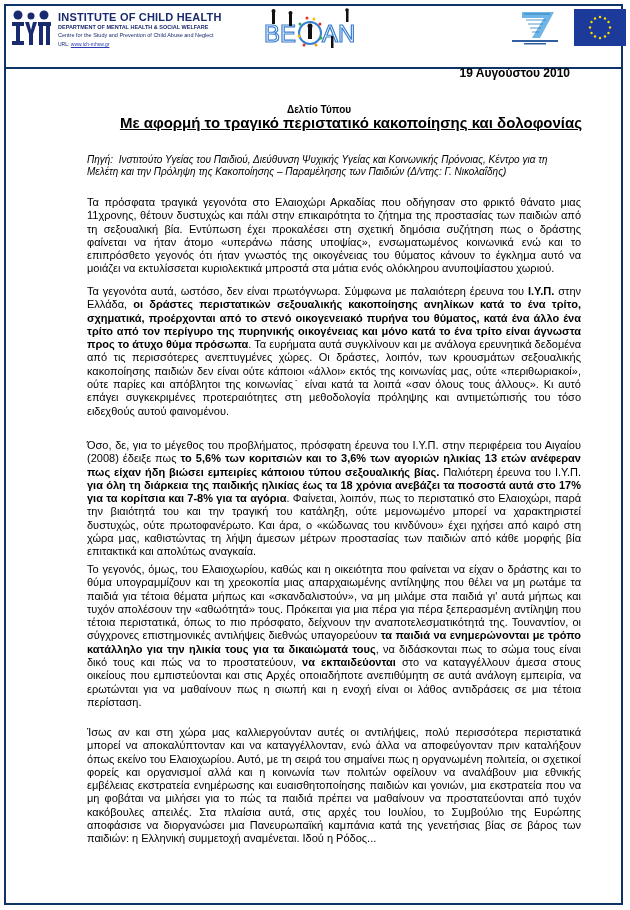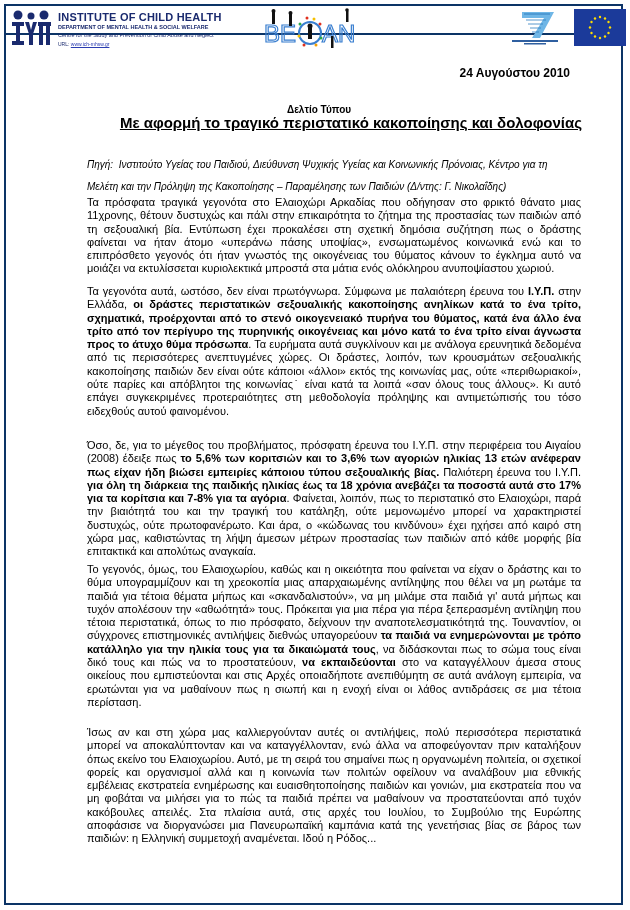--- a/index.html
+++ b/index.html
@@ -1,31 +1,31 @@
 <!DOCTYPE html>
 <html><head>
 <meta charset="utf-8">
 <style>
   html, body { margin:0; padding:0; background:#ffffff; }
   body { width:630px; height:910px; position:relative; overflow:hidden; font-family:"Liberation Sans", sans-serif; color:#000; }
   .frame { position:absolute; left:4px; top:4px; width:619px; height:901px; border:2px solid #0c3466; box-sizing:border-box; }
-  .header { position:absolute; left:4px; top:4px; width:619px; height:31px; border-bottom:2px solid #0c3466; box-sizing:border-box; }
+  .header { position:absolute; left:4px; top:4px; width:619px; height:65px; border-bottom:2px solid #0c3466; box-sizing:border-box; }
   .ich-logo { position:absolute; left:6px; top:6px; width:42px; height:36px; }
   .ich-text { position:absolute; left:54px; top:8px; line-height:1; }
   .ich-title { font-size:11px; font-weight:bold; color:#1a2a6e; letter-spacing:0.2px; }
   .ich-sub { font-size:5.5px; font-weight:bold; color:#1a2a6e; margin-top:2px; }
   .ich-url { font-size:5px; color:#1a2a6e; margin-top:4px; }
   .ich-url span { text-decoration:underline; color:#2a3cb0; }
   .becan { position:absolute; left:258px; top:4px; width:100px; height:42px; }
   .fp7 { position:absolute; left:506px; top:6px; width:50px; height:38px; }
   .eu-flag { position:absolute; left:570px; top:5px; width:52px; height:37px; background:#1b3a9a; }
   .date { position:absolute; right:60px; top:66px; font-size:12px; font-weight:bold; }
   .doc-type { position:absolute; left:4px; width:630px; top:104px; text-align:center; font-size:10px; font-weight:bold; }
   .title { position:absolute; left:0; width:630px; top:114px; text-align:center; font-size:15px; font-weight:bold; text-decoration:underline; line-height:18px;padding-left:36px; }
-  .source { position:absolute; left:87px; width:494px; top:154px; font-size:10px; font-style:italic; line-height:22px; }
+  .source { position:absolute; left:87px; width:494px; top:154px; font-size:10px; font-style:italic; line-height:12px; }
   .para { position:absolute; left:87px; width:494px; font-size:11px; line-height:13.3px; text-align:justify; }
   .para b { font-weight:bold; }
 </style>
 </head>
 <body>
 
 <div class="frame"></div>
 
 <div class="header">
   <svg class="ich-logo" viewBox="0 0 42 36">
@@ -91,21 +91,21 @@
           <circle cx="21" cy="27.5" r="1.2"></circle>
           <circle cx="17.5" cy="24" r="1.2"></circle>
         <circle cx="16" cy="18.5" r="1.2"></circle>
           <circle cx="17.5" cy="13" r="1.2"></circle>
           <circle cx="21" cy="9.5" r="1.2"></circle>
       </g>
     </svg>
   </div>
 </div>
 
-<div class="date">24 Αυγούστου 2010</div>
+<div class="date">19 Αυγούστου 2010</div>
 
 <div class="doc-type">Δελτίο Τύπου</div>
 
 <div class="title">
   <div>Με αφορμή το τραγικό περιστατικό κακοποίησης και δολοφονίας</div>
 </div>
 
 <div class="source"><span>Πηγή:</span>&nbsp; <span>Ινστιτούτο Υγείας του Παιδιού, Διεύθυνση Ψυχικής Υγείας και Κοινωνικής Πρόνοιας, Κέντρο για τη Μελέτη και την Πρόληψη της Κακοποίησης – Παραμέλησης των Παιδιών (Δ/ντης: Γ. Νικολαΐδης)</span></div>
 
 <div class="para" style="top:196px;">Τα πρόσφατα τραγικά γεγονότα στο Ελαιοχώρι Αρκαδίας που οδήγησαν στο φρικτό θάνατο μιας 11χρονης, θέτουν δυστυχώς και πάλι στην επικαιρότητα το ζήτημα της προστασίας των παιδιών από τη σεξουαλική βία. Εντύπωση έχει προκαλέσει στη σχετική δημόσια συζήτηση πως ο δράστης φαίνεται να ήταν άτομο «υπεράνω πάσης υποψίας», ενσωματωμένος κοινωνικά ενώ και το επιπρόσθετο γεγονός ότι ήταν γνωστός της οικογένειας του θύματος κάνουν το έγκλημα αυτό να μοιάζει να εκτυλίσσεται κυριολεκτικά μπροστά στα μάτια ενός ολόκληρου ανυποψίαστου χωριού.</div>

